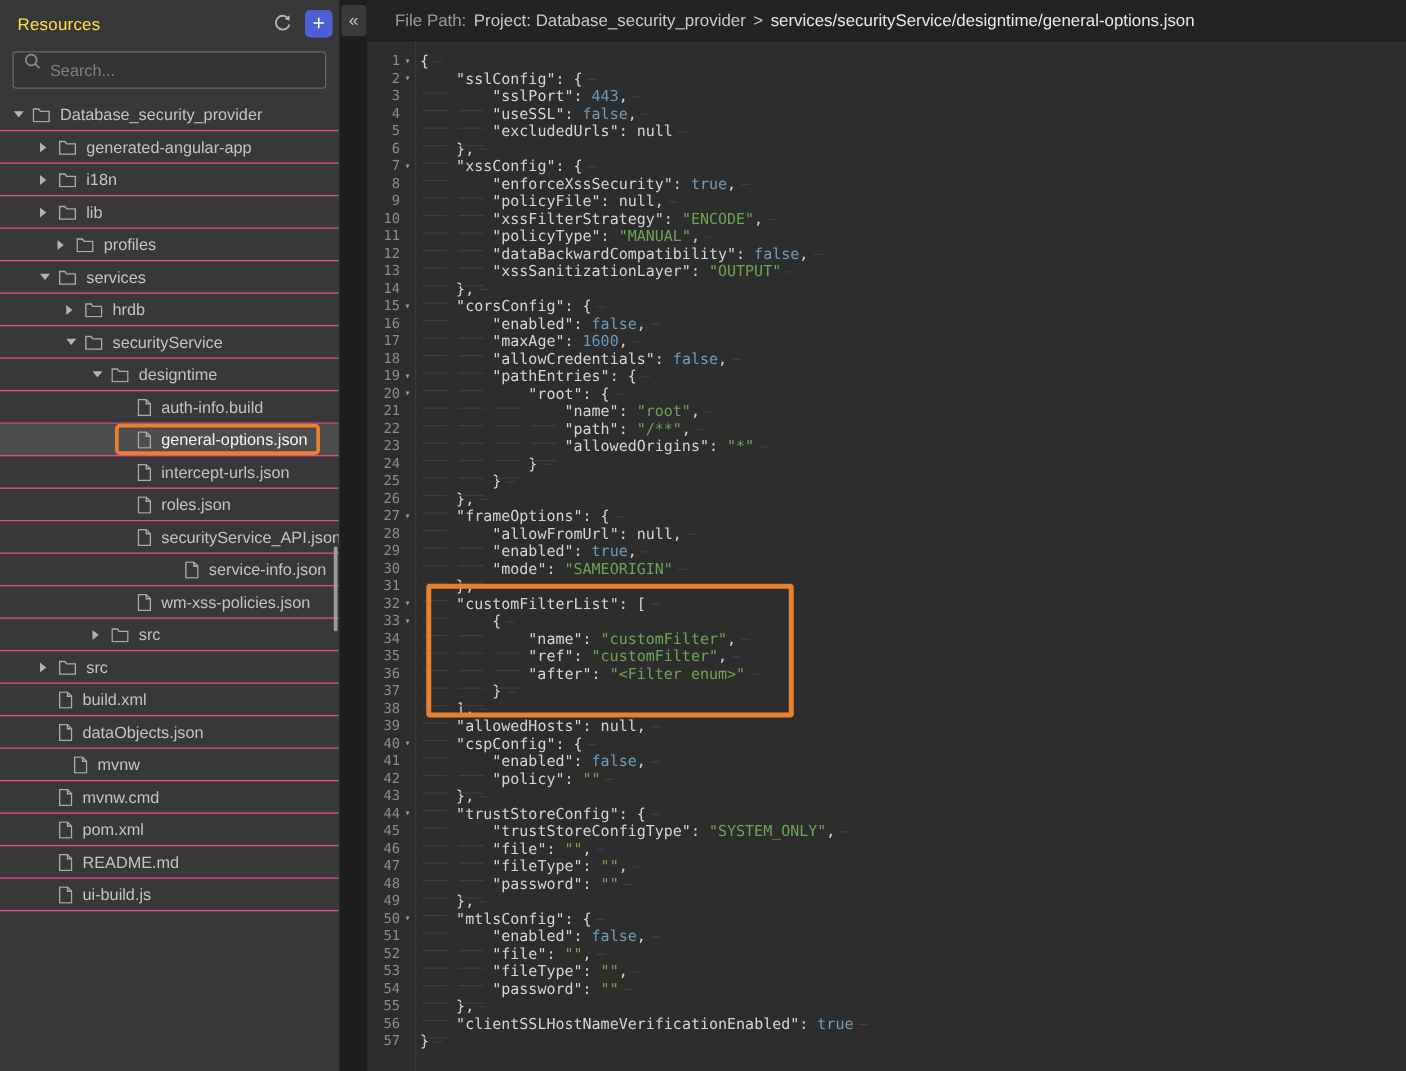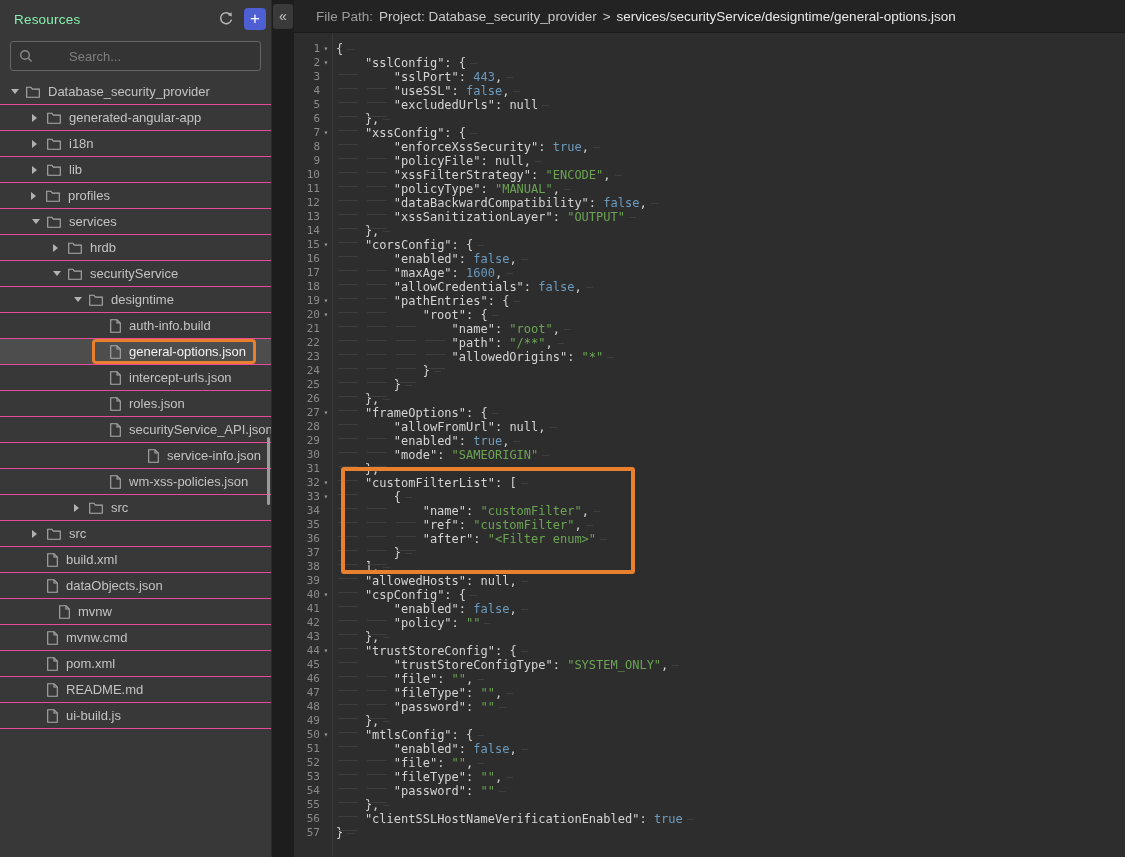--- a/index.html
+++ b/index.html
@@ -8,28 +8,28 @@
   }
   *{box-sizing:border-box; margin:0; padding:0;}
   html,body{width:1125px;height:857px;overflow:hidden;background:#2d2d2d;
     font-family:"Liberation Sans","DejaVu Sans",sans-serif;}
   .app{width:1125px;height:857px;display:flex;}
 
   
   .sidebar{width:272px;height:100%;background:#383838;position:relative;flex:none;
     border-right:1px solid #2a2a2a;overflow:hidden;}
   .sb-header{height:38px;display:flex;align-items:center;padding:0 5px 0 14px;}
-  .sb-title{color:#86efac;font-size:13.5px;letter-spacing:.2px;flex:1;}
+  .sb-title{color:#fde047;font-size:13.5px;letter-spacing:.2px;flex:1;}
   .icon-btn{background:none;border:none;cursor:pointer;display:flex;align-items:center;
     justify-content:center;width:22px;height:22px;margin-right:7px;}
   .plus-btn{width:22px;height:22px;background:var(--blue);border:none;border-radius:4px;
     color:#fff;font-size:17px;line-height:20px;cursor:pointer;font-weight:400;}
   .sb-search{padding:3px 10px 8px 10px;}
-  .search-box{display:flex;align-items:center;height:30px;border:1px solid #666;
-    border-radius:3px;background:#343434;padding:0 8px;gap:29px;}
+  .search-box{display:flex;height:30px;border:1px solid #666;
+    border-radius:3px;background:#343434;padding:0 8px;}
   .search-box svg{flex:none;margin-right:7px;}
   .search-box input{background:transparent;border:none;outline:none;color:#cfcfcf;
     font-size:13px;width:100%;}
   .search-box input::placeholder{color:#7f7f7f;}
 
   .tree{width:100%;}
   .tree-row{height:26px;display:flex;align-items:center;border-bottom:1px solid #ec4899;
     cursor:pointer;overflow:visible;position:relative;}
   .tree-row.sel{background:var(--selrow);z-index:1;}
   .item-box{display:inline-flex;align-items:center;border:3px solid transparent;
@@ -152,21 +152,21 @@
               <span class="ar-right"></span>
             </span>
             <span class="t-icon">
               <svg width="14" height="12" viewBox="0 0 14 12">
                 <path d="M0.7 11.3 V1.2 h4.2 l1.4 1.9 h7 v8.2 z" fill="none" stroke="#aaaaaa" stroke-width="1.1"></path>
               </svg>
             </span>
             <span class="t-label">lib</span>
           </span>
         </div>
-        <div class="tree-row" style="padding-left: 28px;">
+        <div class="tree-row" style="padding-left: 43px;">
           <span class="item-box">
             <span class="tw">
               <span class="ar-right"></span>
             </span>
             <span class="t-icon">
               <svg width="14" height="12" viewBox="0 0 14 12">
                 <path d="M0.7 11.3 V1.2 h4.2 l1.4 1.9 h7 v8.2 z" fill="none" stroke="#aaaaaa" stroke-width="1.1"></path>
               </svg>
             </span>
             <span class="t-label">profiles</span>

